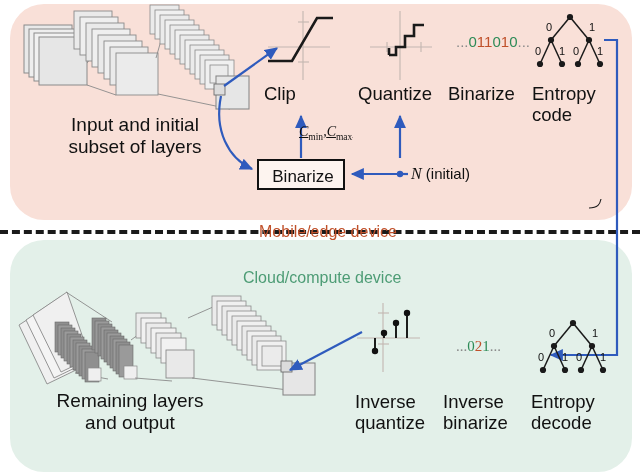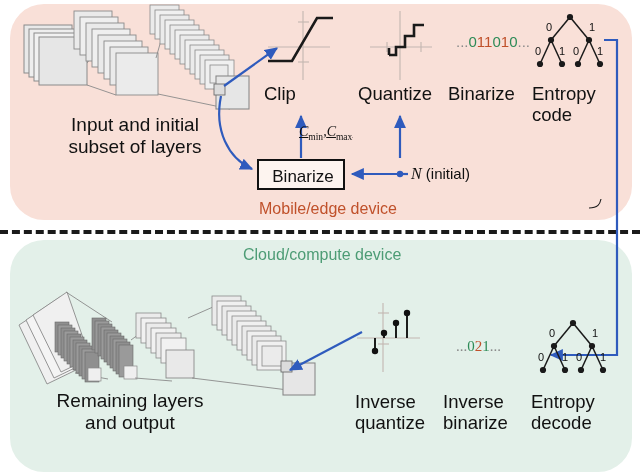--- a/index.html
+++ b/index.html
@@ -41,20 +41,21 @@
     top: 230px;
     width: 640px;
     height: 0px;
     border-top: 4px dashed #1a1a1a;
   }
   .panel-label {
     position: absolute;
     font-size: 16px;
     font-weight: 400;
     white-space: nowrap;
+    margin-top: 23px;
   }
   #label-edge {
     left: 259px;
     top: 200px;
     color: #c0512b;
   }
   #label-cloud {
     left: 243px;
     top: 246px;
     color: #4d9c75;

